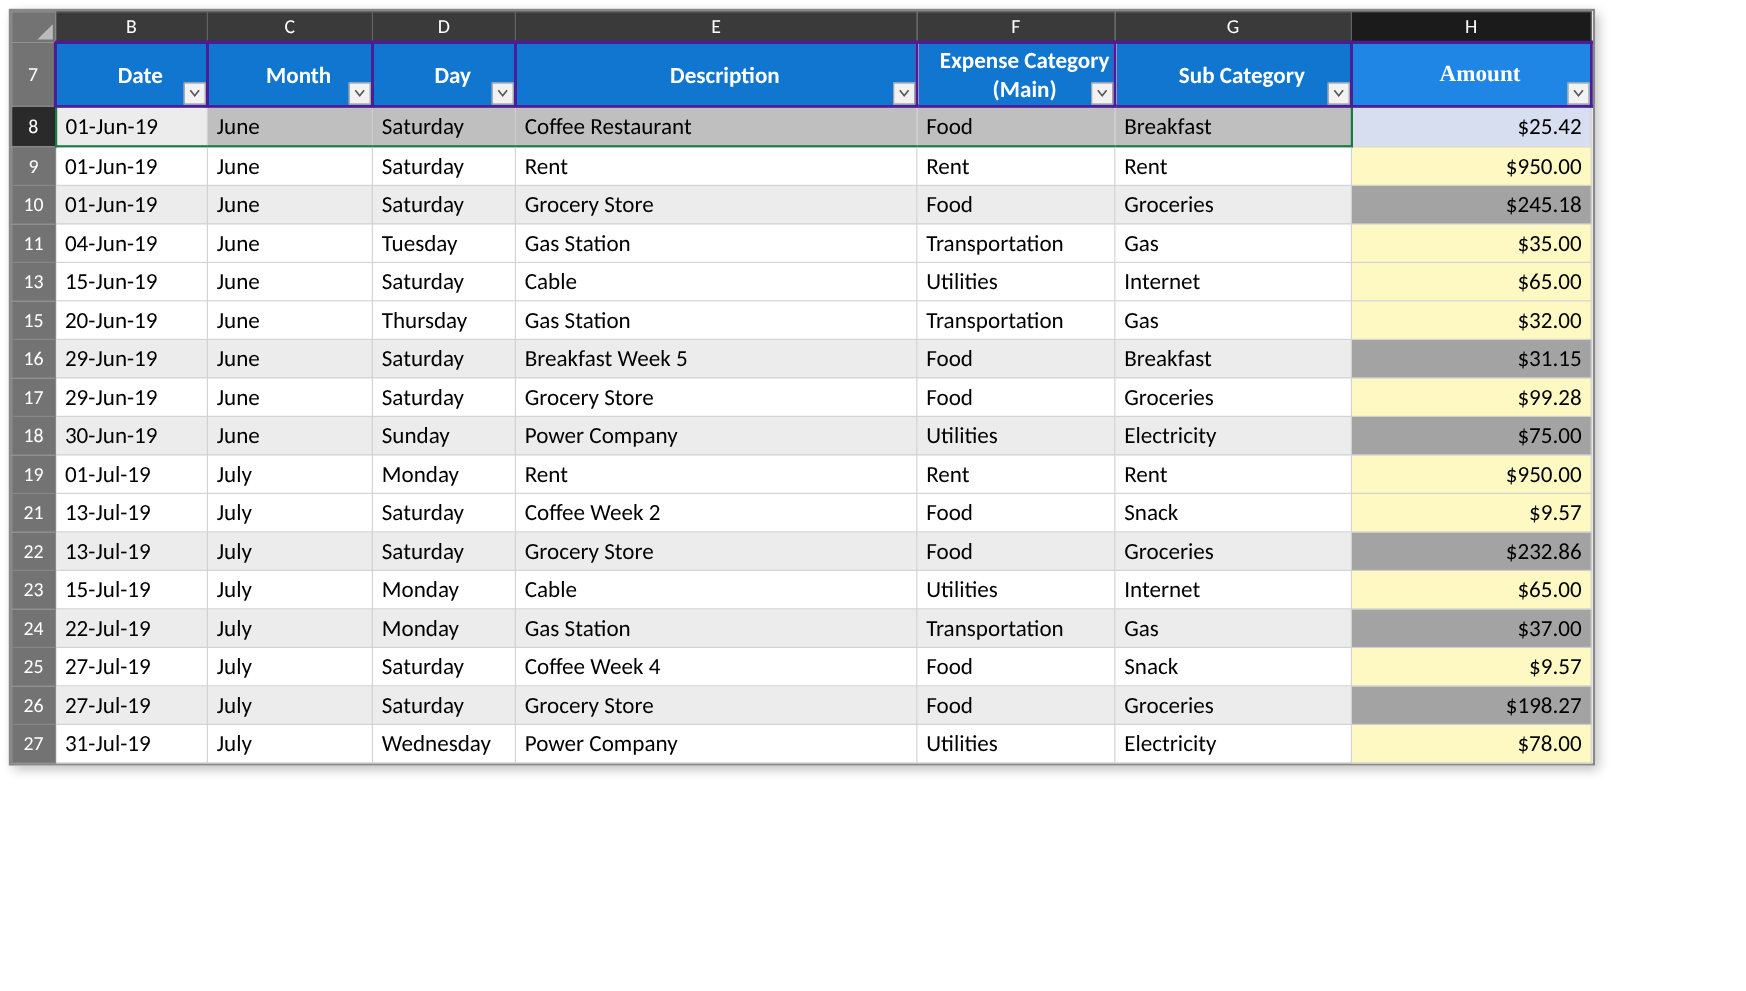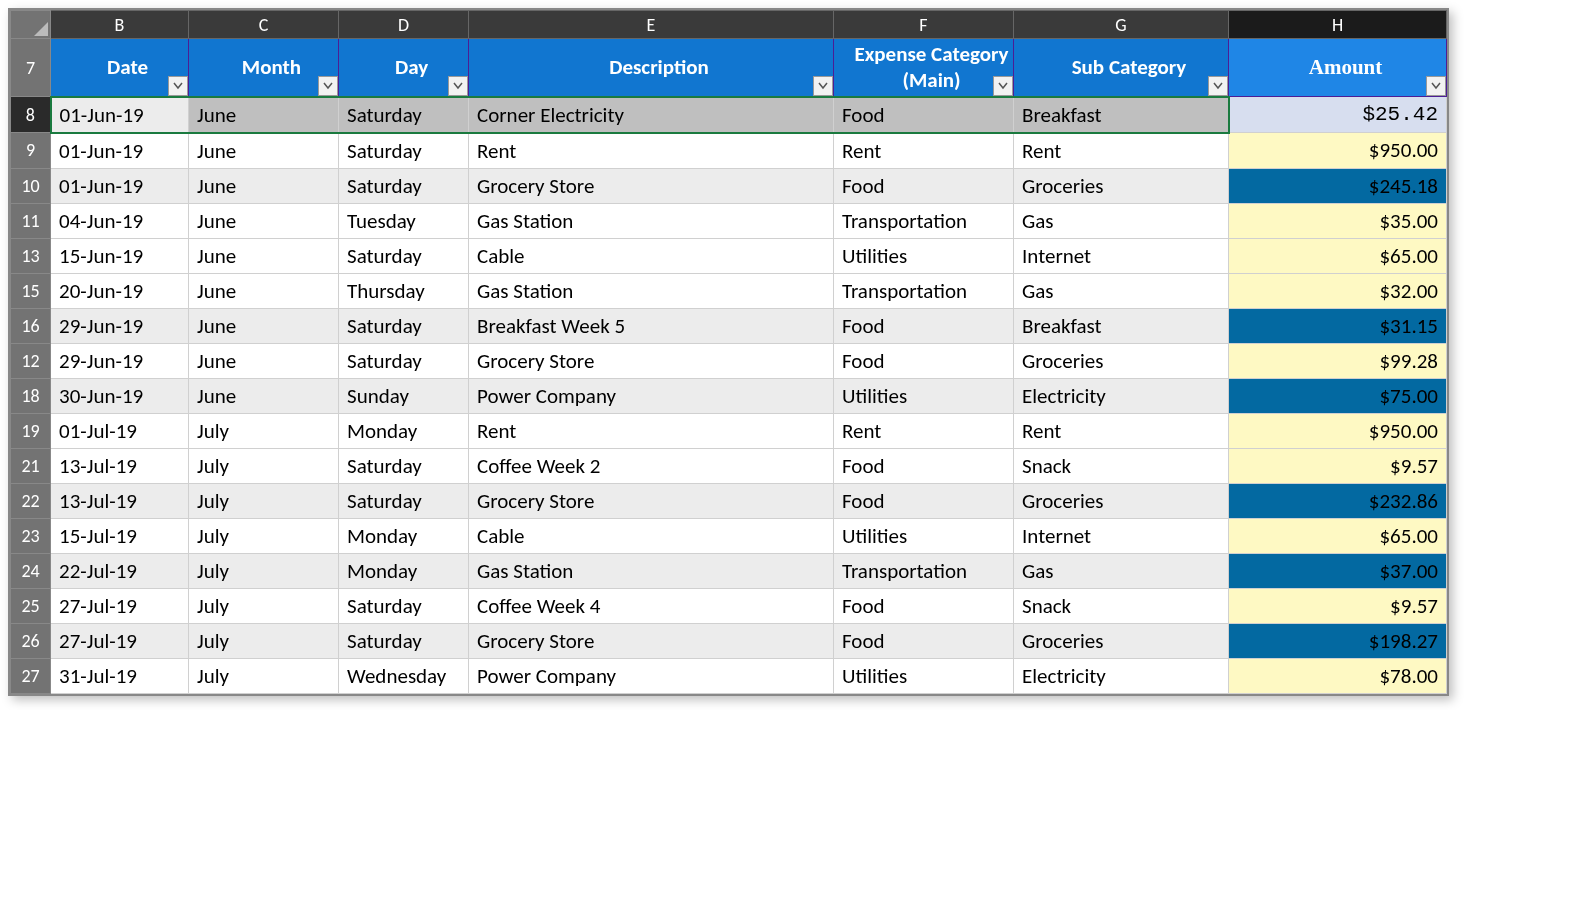--- a/index.html
+++ b/index.html
@@ -58,21 +58,21 @@
 
   
   .thead {
     background: #1176d0;
     color: #fff;
     font-weight: bold;
     text-align: center;
     height: 58px;
     position: relative;
     vertical-align: middle;
-    border: 1px solid #4c1d95;
+    border: 3px solid #4c1d95;
     padding-left: 16px;
   }
   .thead.amount { background: #1f86e6; font-family: Liberation Serif, serif; }
 
   
   .filter {
     position: absolute;
     right: 0px; bottom: 0px;
     width: 20px; height: 20px;
     background: #f2f2f2;
@@ -80,40 +80,40 @@
     display: flex;
     align-items: center;
     justify-content: center;
   }
   .filter svg { width: 10px; height: 8px; }
 
   
   .cell { padding: 4px 8px; height: 35px; vertical-align: middle; }
   .amt { text-align: right; background: #fef9c3; }
   tr.even .cell { background: #ececec; }
-  tr.even .cell.amt { background: #0369a1; }
+  tr.even .cell.amt { background: #a3a3a3; }
 
   
   .selrow .cell { background: #bfbfbf !important; }
   .selrow .cell.first {
     border-left: 2px solid #1a7a3f;
     border-top: 2px solid #1a7a3f;
     border-bottom: 2px solid #1a7a3f;
     background: #ececec !important;
   }
   .selrow .cell.seltop {
     border-top: 2px solid #1a7a3f;
     border-bottom: 2px solid #1a7a3f;
   }
   .selrow .cell.sellast {
     border-top: 2px solid #1a7a3f;
     border-bottom: 2px solid #1a7a3f;
     border-right: 2px solid #1a7a3f;
   }
-  .selrow .cell.amt { background: #d7deef !important; font-family: Liberation Mono, monospace; }
+  .selrow .cell.amt { background: #d7deef !important; }
 
   
   .cB { width: 138px; }
   .cC { width: 150px; }
   .cD { width: 130px; }
   .cE { width: 365px; }
   .cF { width: 180px; }
   .cG { width: 215px; }
   .cH { width: 218px; }
 </style>
@@ -197,21 +197,21 @@
     </td>
   </tr>
 
   </tbody>
       <tbody id="rows">
         <tr class="even selrow">
           <td class="rownum sel">8</td>
           <td class="cell cB first">01-Jun-19</td>
           <td class="cell cC seltop">June</td>
           <td class="cell cD seltop">Saturday</td>
-          <td class="cell cE seltop">Corner Electricity</td>
+          <td class="cell cE seltop">Coffee Restaurant</td>
           <td class="cell cF seltop">Food</td>
           <td class="cell cG sellast">Breakfast</td>
           <td class="cell cH amt">$25.42</td>
         </tr>
         <tr>
           <td class="rownum">9</td>
           <td class="cell cB">01-Jun-19</td>
           <td class="cell cC">June</td>
           <td class="cell cD">Saturday</td>
           <td class="cell cE">Rent</td>
@@ -263,21 +263,21 @@
           <td class="rownum">16</td>
           <td class="cell cB">29-Jun-19</td>
           <td class="cell cC">June</td>
           <td class="cell cD">Saturday</td>
           <td class="cell cE">Breakfast Week 5</td>
           <td class="cell cF">Food</td>
           <td class="cell cG">Breakfast</td>
           <td class="cell cH amt">$31.15</td>
         </tr>
         <tr>
-          <td class="rownum">12</td>
+          <td class="rownum">17</td>
           <td class="cell cB">29-Jun-19</td>
           <td class="cell cC">June</td>
           <td class="cell cD">Saturday</td>
           <td class="cell cE">Grocery Store</td>
           <td class="cell cF">Food</td>
           <td class="cell cG">Groceries</td>
           <td class="cell cH amt">$99.28</td>
         </tr>
         <tr class="even">
           <td class="rownum">18</td>

